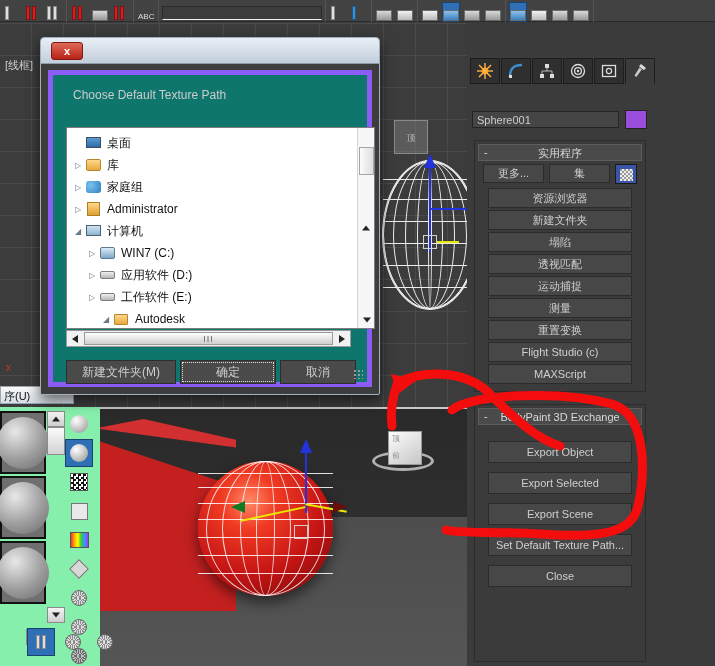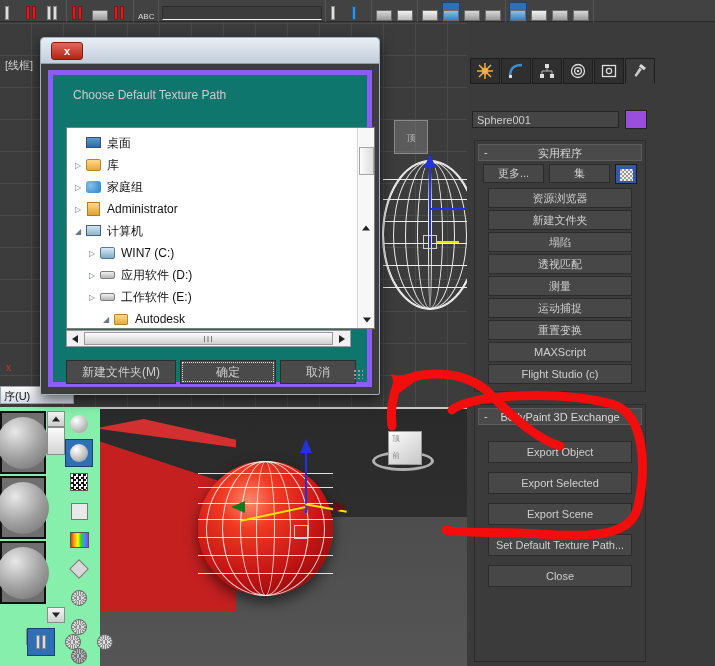--- a/index.html
+++ b/index.html
@@ -534,25 +534,25 @@
       <div class="btnrow">
         <div class="mbtn3">更多...</div>
         <div class="mbtn3">集</div>
         <div class="iconbtn"></div>
       </div>
       <div style="padding-bottom:5px;">
         <div class="ubtn">资源浏览器</div>
         <div class="ubtn">新建文件夹</div>
         <div class="ubtn">塌陷</div>
         <div class="ubtn">透视匹配</div>
+        <div class="ubtn">运动捕捉</div>
         <div class="ubtn">测量</div>
-        <div class="ubtn">运动捕捉</div>
         <div class="ubtn">重置变换</div>
+        <div class="ubtn">Flight Studio (c)</div>
         <div class="ubtn">MAXScript</div>
-        <div class="ubtn">Flight Studio (c)</div>
       </div>
     </div>
 
     <div class="rollout" style="top:382px;height:258px;">
       <div class="roll-head">
         <span class="mi">-</span>
         <span>BodyPaint 3D Exchange</span>
       </div>
       <div style="padding-top:13px;">
         <div class="bp-btn">Export Object</div>

